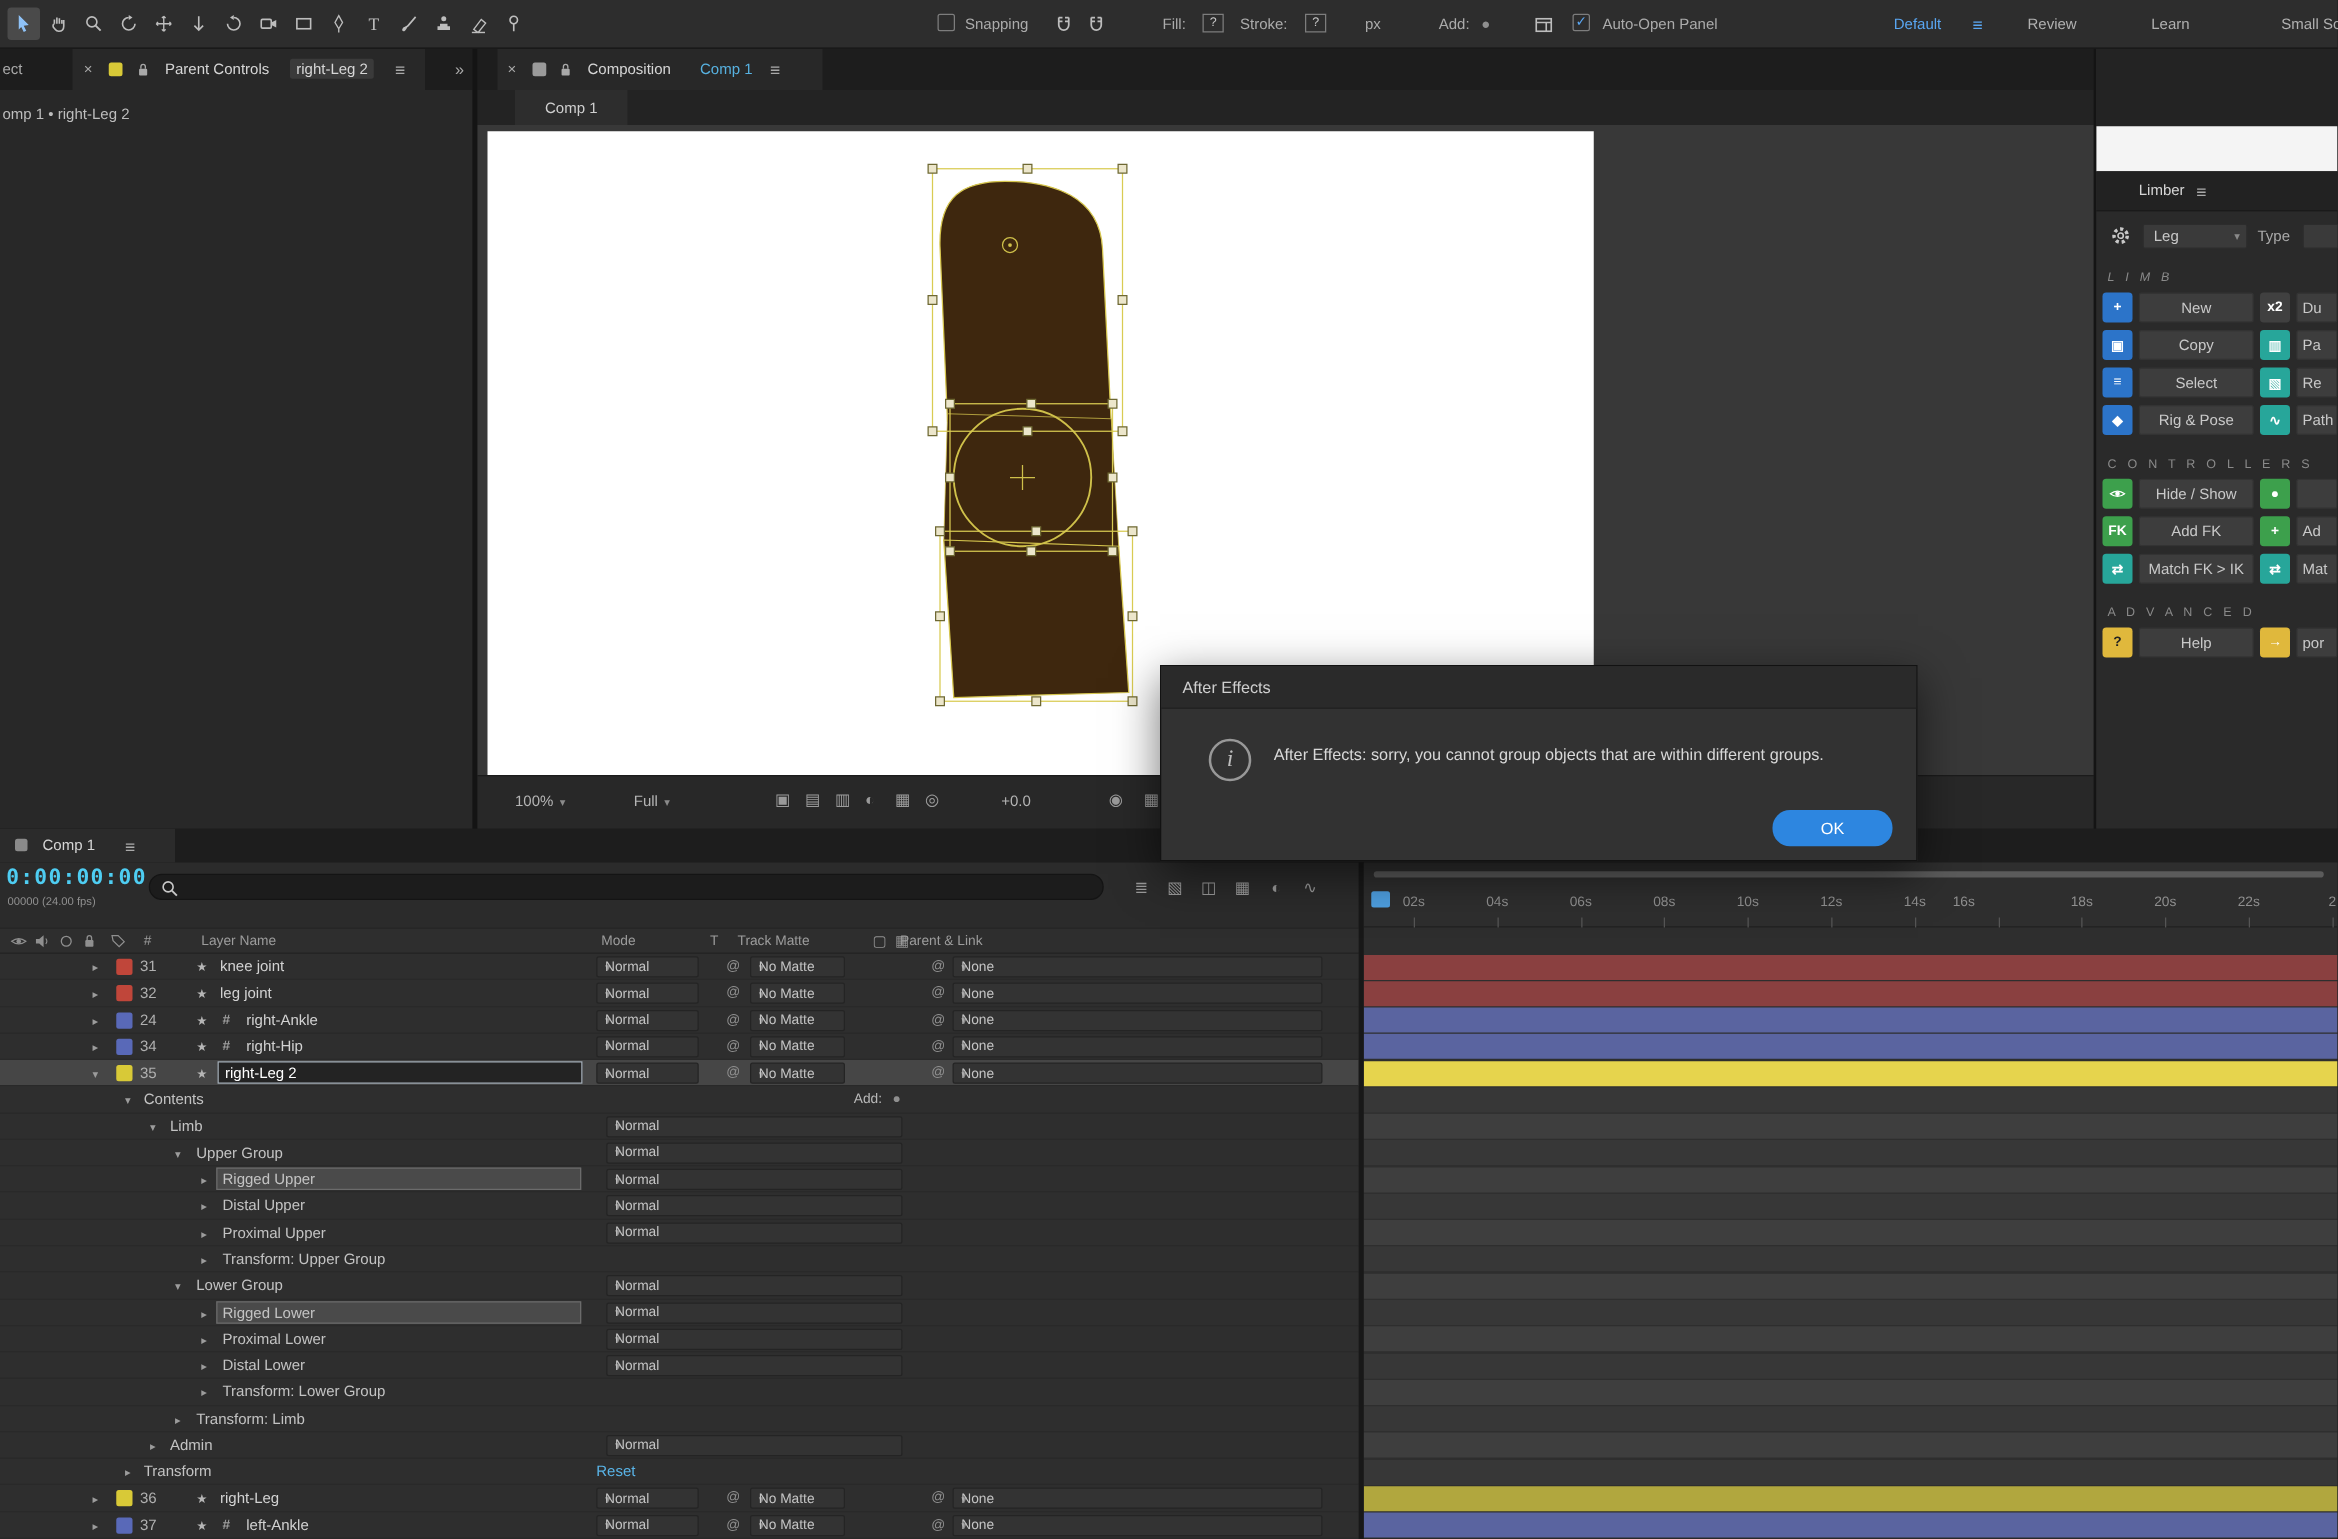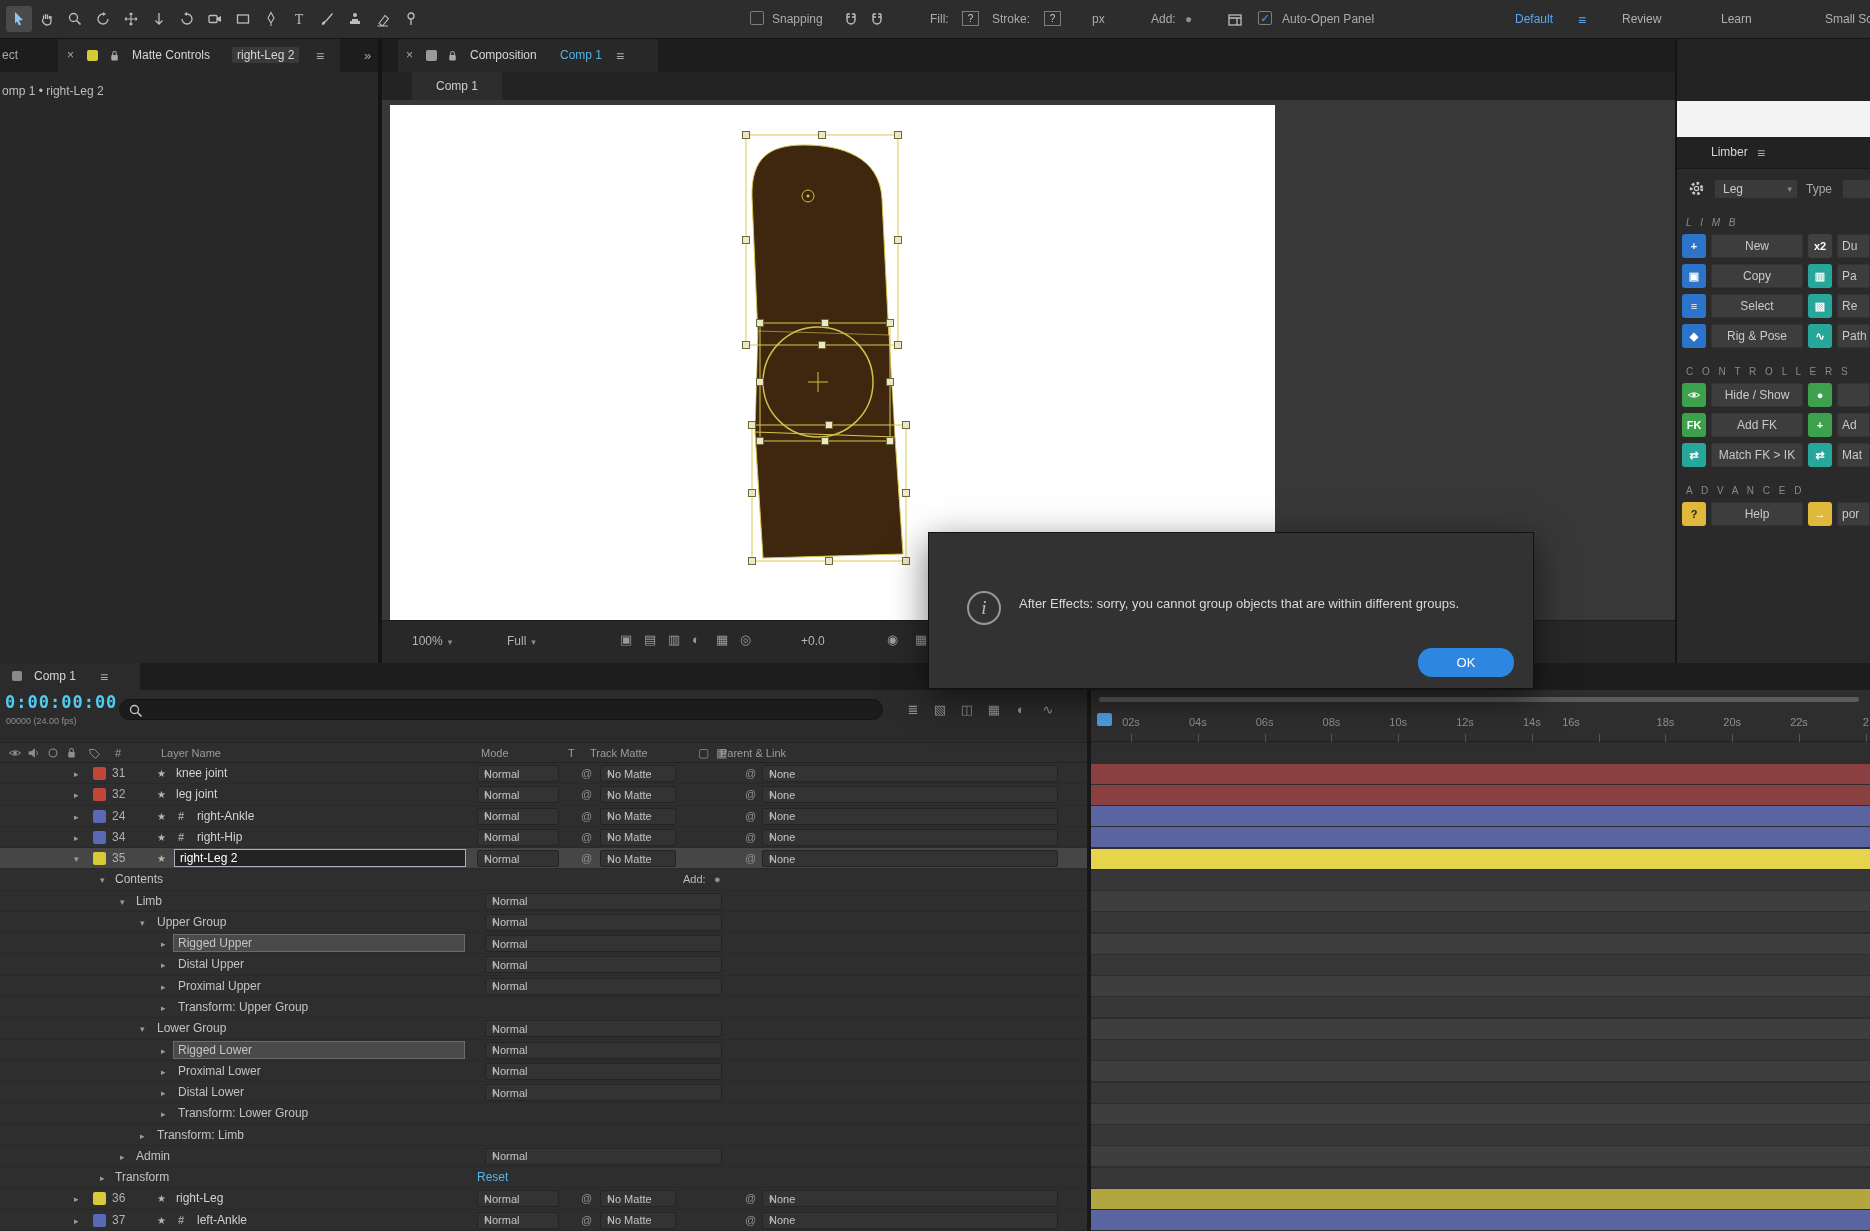--- a/index.html
+++ b/index.html
@@ -207,21 +207,21 @@
 
 <div class="strip" style="left:0;top:39px;width:378px">
   <div class="tabfill" style="left:58px;width:282px"></div>
   <span class="stext" style="left:2px">ect</span>
   <span class="stext" style="left:67px">×</span>
   <span class="sq" style="left:87px;background:#d8c937"></span>
   <span id="ec-lock" class="stext" style="left:108px;top:10px"><svg width="13" height="13" viewBox="0 0 16 16" fill="none" stroke="#b8b8b8" stroke-width="1.3">
         <rect x="4" y="7.5" width="8" height="6.5" rx="1" fill="currentColor" stroke="none"></rect>
         <path d="M5.8 7.5 V5.3 A2.2 2.2 0 0 1 10.2 5.3 V7.5" stroke="currentColor" stroke-width="1.3"></path>
       </svg></span>
-  <span class="stext bright" style="left:132px">Matte Controls</span>
+  <span class="stext bright" style="left:132px">Parent Controls</span>
   <span class="stext bright" style="left:232px;background:#3a3a3a;padding:1px 5px;border-radius:2px;top:8px">right-Leg 2</span>
   <span class="stext" style="left:316px;font-size:14px">≡</span>
   <span class="stext" style="left:364px;font-size:13px">»</span>
 </div>
 <div class="abs" style="left:0;top:72px;width:378px;height:591px;background:#282828">
   <span class="stext" style="position:absolute;left:2px;top:12px;color:#bdbdbd">omp 1 • right-Leg 2</span>
 </div>
 <div class="divider-v" style="left:378px;top:39px;width:4px;height:624px"></div>
 
 <div class="strip" style="left:382px;top:39px;width:1293px">
@@ -729,16 +729,19 @@
       <div class="track-bar" style="top: 413.82px; background: rgb(62, 62, 62);"></div>
       <div class="track-bar" style="top: 435.09px; background: rgb(55, 55, 55);"></div>
       <div class="track-bar" style="top: 456.36px; background: rgb(62, 62, 62);"></div>
       <div class="track-bar" style="top: 477.63px; background: rgb(55, 55, 55);"></div>
       <div class="track-bar" style="top: 498.9px; background: rgb(177, 167, 62);"></div>
       <div class="track-bar" style="top: 520.17px; background: rgb(90, 100, 160);"></div>
     </div>
 </div>
 
 <div id="dialog" class="abs">
+  <div id="dialog-titlebar">
+    <span id="dialog-title">After Effects</span>
+  </div>
   <div id="info-icon">i</div>
   <div id="dialog-msg">After Effects: sorry, you cannot group objects that are within different groups.</div>
   <button id="ok-btn">OK</button>
 </div>
 
 </body></html>

